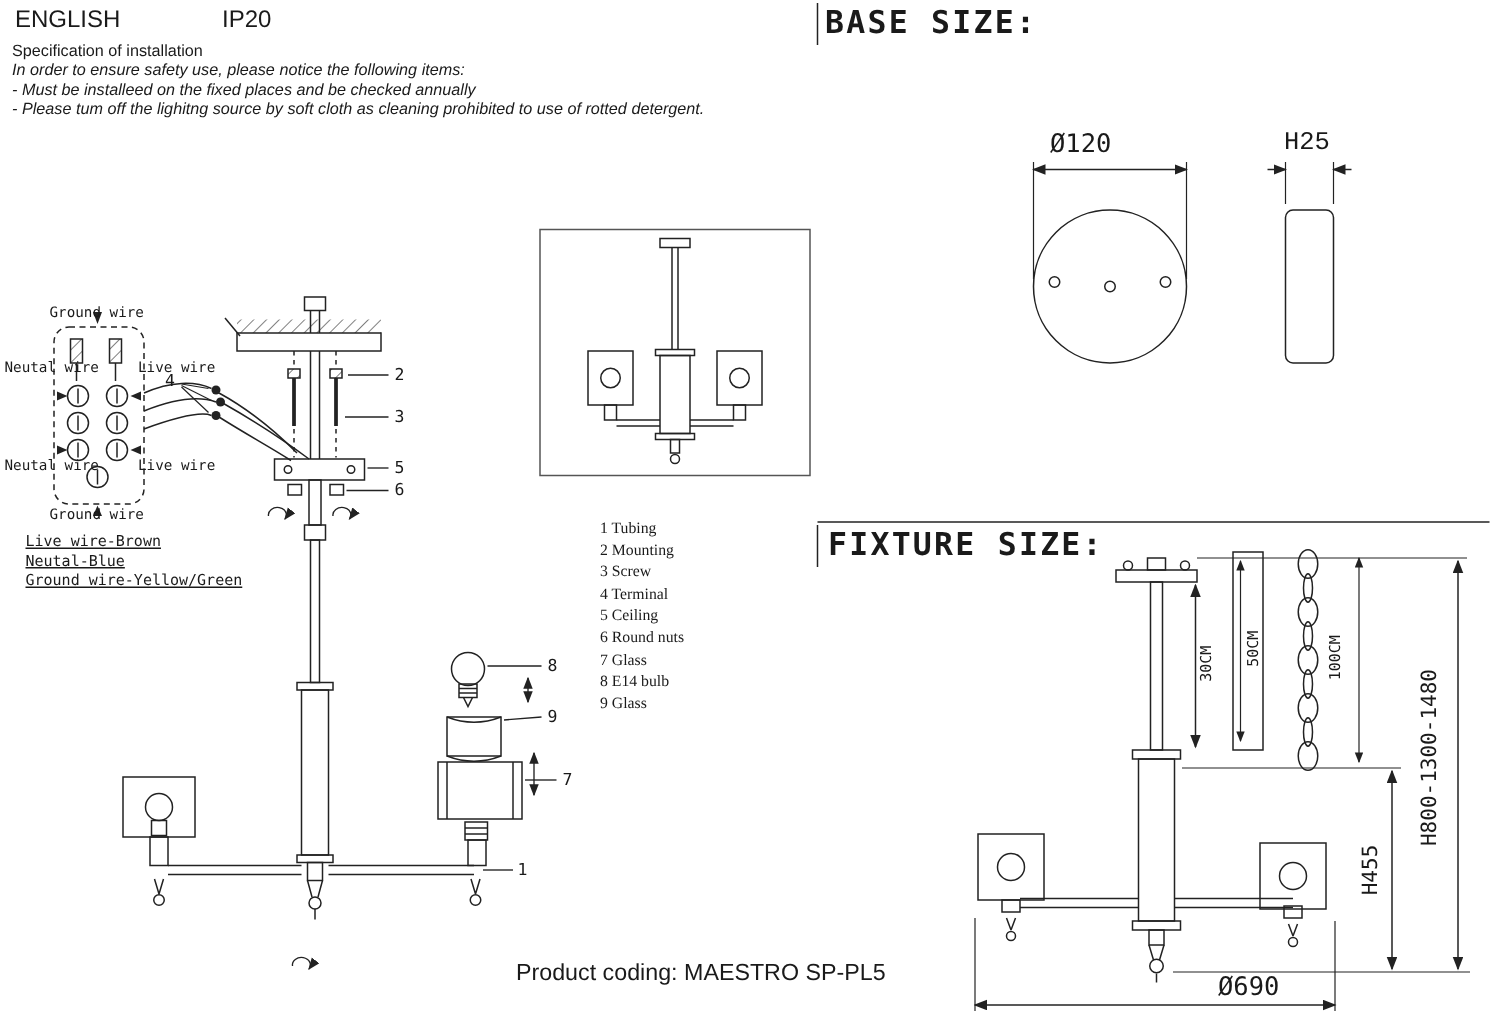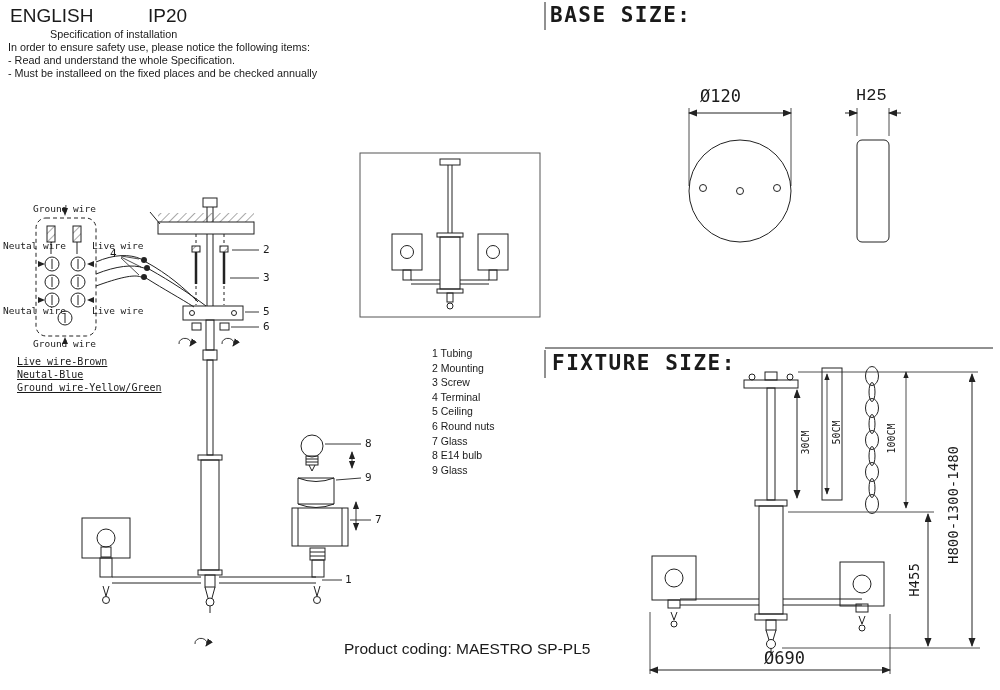--- a/index.html
+++ b/index.html
@@ -1,26 +1,26 @@
 <!DOCTYPE html>
 <html><head>
 <meta charset="utf-8">
 <style>
   * { margin:0; padding:0; box-sizing:border-box; }
   html,body { width:1000px; height:690px; }
   body { position:relative; background:#ffffff; color:#1a1a1a;
          font-family:"Liberation Sans", sans-serif; overflow:hidden; }
   .abs { position:absolute; white-space:nowrap; }
-  .hdr { font-size:19px; }
-  .spec-title { font-size:10.8px;margin-left:42px; }
+  .hdr { font-size:16px; }
+  .spec-title { font-size:10.8px; }
   .spec-lines div { font-size:10.8px; line-height:12.9px; }
   .wlabel { font-size:9.5px; font-family:"DejaVu Sans Mono", monospace; }
   .legend div { font-size:10px; line-height:13px; font-family:"DejaVu Sans Mono", monospace;text-decoration:underline; }
   .callout { font-size:11px; font-family:"DejaVu Sans Mono", monospace; }
-  .parts div { font-size:10.5px; line-height:14.6px; font-family:Liberation Sans, sans-serif;margin-left:32px; }
+  .parts div { font-size:10.5px; line-height:14.6px; font-family:Liberation Serif, serif; }
   .title-lg { font-size:21px; font-weight:bold; letter-spacing:1.5px;
               font-family:"DejaVu Sans Mono", monospace; }
   .dim { font-size:17px; font-family:"DejaVu Sans Mono", monospace; }
   .dim-rot-sm { font-size:10px; font-family:"DejaVu Sans Mono", monospace;
                 transform:rotate(-90deg); text-align:center; display:block; }
   .dim-rot-md { font-size:14px; font-family:"DejaVu Sans Mono", monospace;
                 transform:rotate(-90deg); text-align:center; display:block; }
   .footer { font-size:15.5px; }
   svg.art { position:absolute; left:0; top:0; }
 </style>
@@ -255,24 +255,24 @@
       <line x1="798" y1="372" x2="978" y2="372" stroke-width="0.8"></line>
       <line x1="972" y1="374" x2="972" y2="646" marker-start="url(#ah)" marker-end="url(#ah)"></line>
     </g>
   </g>
 </svg>
 
 <span class="abs hdr" style="left:10px;top:5px;">ENGLISH</span>
 <span class="abs hdr" style="left:148px;top:5px;">IP20</span>
 
 <span class="abs spec-title" style="left:8px;top:28px;">Specification of installation</span>
-<div class="abs spec-lines" style="left:8px;top:41px;">
+<div class="abs spec-lines" style="left:8px;top:41px;font-style:italic;">
   <div>In order to ensure safety use, please notice the following items:</div>
-  <div>- Read and understand the whole Specification.</div>
   <div>- Must be installeed on the fixed places and be checked annually</div>
+  <div>- Please tum off the lighitng source by soft cloth as cleaning prohibited to use of rotted detergent.</div>
 </div>
 
 <span class="abs wlabel" style="left:33px;top:203px;">Ground wire</span>
 <span class="abs wlabel" style="left:3px;top:240px;">Neutal wire</span>
 <span class="abs wlabel" style="left:92px;top:240px;">Live wire</span>
 <span class="abs wlabel" style="left:3px;top:305px;">Neutal wire</span>
 <span class="abs wlabel" style="left:92px;top:305px;">Live wire</span>
 <span class="abs wlabel" style="left:33px;top:338px;">Ground wire</span>
 <div class="abs legend" style="left:17px;top:355px;">
   <div>Live wire-Brown</div>
@@ -306,15 +306,15 @@
 <span class="abs dim" style="left:700px;top:86px;">Ø120</span>
 <span class="abs dim" style="left:856px;top:86px;font-family:Liberation Mono, monospace;">H25</span>
 
 <span class="abs title-lg" style="left:552px;top:351px;">FIXTURE SIZE:</span>
 
 <span class="abs dim-rot-sm" style="left:788px;top:437px;width:34px;">30CM</span>
 <span class="abs dim-rot-sm" style="left:819px;top:427px;width:34px;">50CM</span>
 <span class="abs dim-rot-sm" style="left:871px;top:433px;width:40px;">100CM</span>
 <span class="abs dim-rot-md" style="left:894px;top:572px;width:40px;">H455</span>
 <span class="abs dim-rot-md" style="left:888px;top:497px;width:130px;">H800-1300-1480</span>
-<span class="abs dim" style="left:764px;top:648px;">Ø690</span>
+<span class="abs dim" style="left:812px;top:648px;">Ø690</span>
 
 <span class="abs footer" style="left:344px;top:640px;">Product coding: MAESTRO SP-PL5</span>
 
 </body></html>

